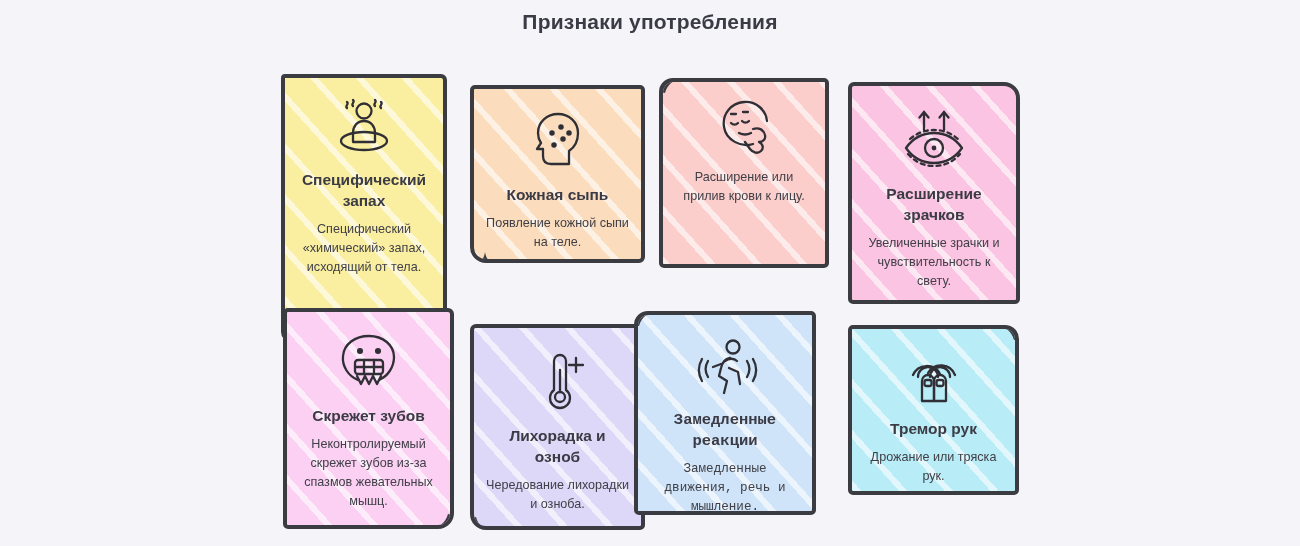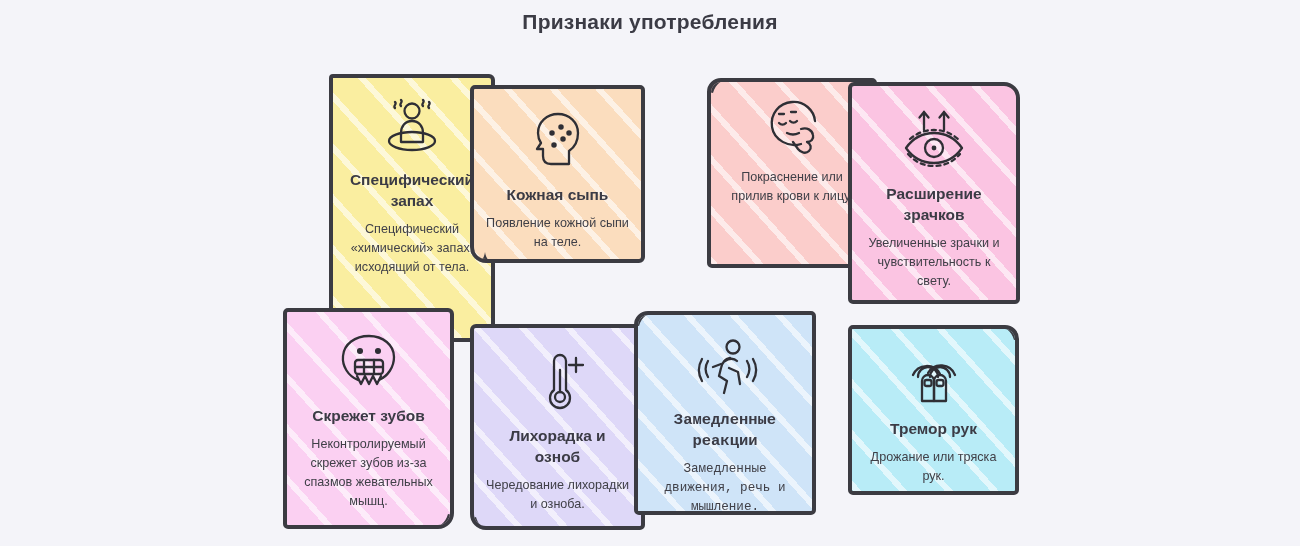--- a/index.html
+++ b/index.html
@@ -92,21 +92,21 @@
 
   .card-desc {
     font-size: 12.6px;
     color: #404048;
     text-align: center;
     line-height: 1.5;
     max-width: 100%;
   }
 
   
-  .pad-lg { padding-top: 18px; margin-left: 48px; }
+  .pad-lg { padding-top: 18px; }
   .pad-xl { padding-top: 22px; }
 
   
   .curl {
     position: absolute;
     z-index: 3;
     width: 26px;
     height: 16px;
     pointer-events: none;
   }
@@ -164,21 +164,21 @@
     <div class="inner">
       <span class="card-icon">
         <svg width="66" height="58" viewBox="0 0 66 58" fill="none" stroke="#2f2f35" stroke-width="2.3" stroke-linecap="round" stroke-linejoin="round">
           <path d="M42 44c-12 4-27-4-29-17C11 14 20 3 33 2c12-1 22 8 23 19"></path>
           <path d="M20 14h5 M32 12h5"></path>
           <path d="M20 23c2 2 5 2 7 0 M31 21c2 2 5 2 7 0"></path>
           <path d="M28 33c4 2 8 2 12 0"></path>
           <path d="M42 29c6-2 11 1 12 6 1 4-2 7-6 7 4 2 5 6 2 9-3 3-8 2-11-2l-5-7"></path>
         </svg>
       </span>
-      <div class="card-desc">Покраснение или прилив крови к лицу.</div>
+      <div class="card-desc">Расширение или прилив крови к лицу.</div>
     </div>
   </div>
 
   <div class="card pad-xl" style="left:848px; top:82px; width:172px; height:222px; background:#fbc4e2; border-radius:6px 16px 5px 5px;">
     <div class="stripes"></div>
     <div class="inner">
       <span class="card-icon">
         <svg width="72" height="62" viewBox="0 0 72 62" fill="none" stroke="#2f2f35" stroke-width="2.3" stroke-linecap="round" stroke-linejoin="round">
           <path d="M26 22V4 M26 4l-4.5 5.5 M26 4l4.5 5.5"></path>
           <path d="M46 22V4 M46 4l-4.5 5.5 M46 4l4.5 5.5"></path>

